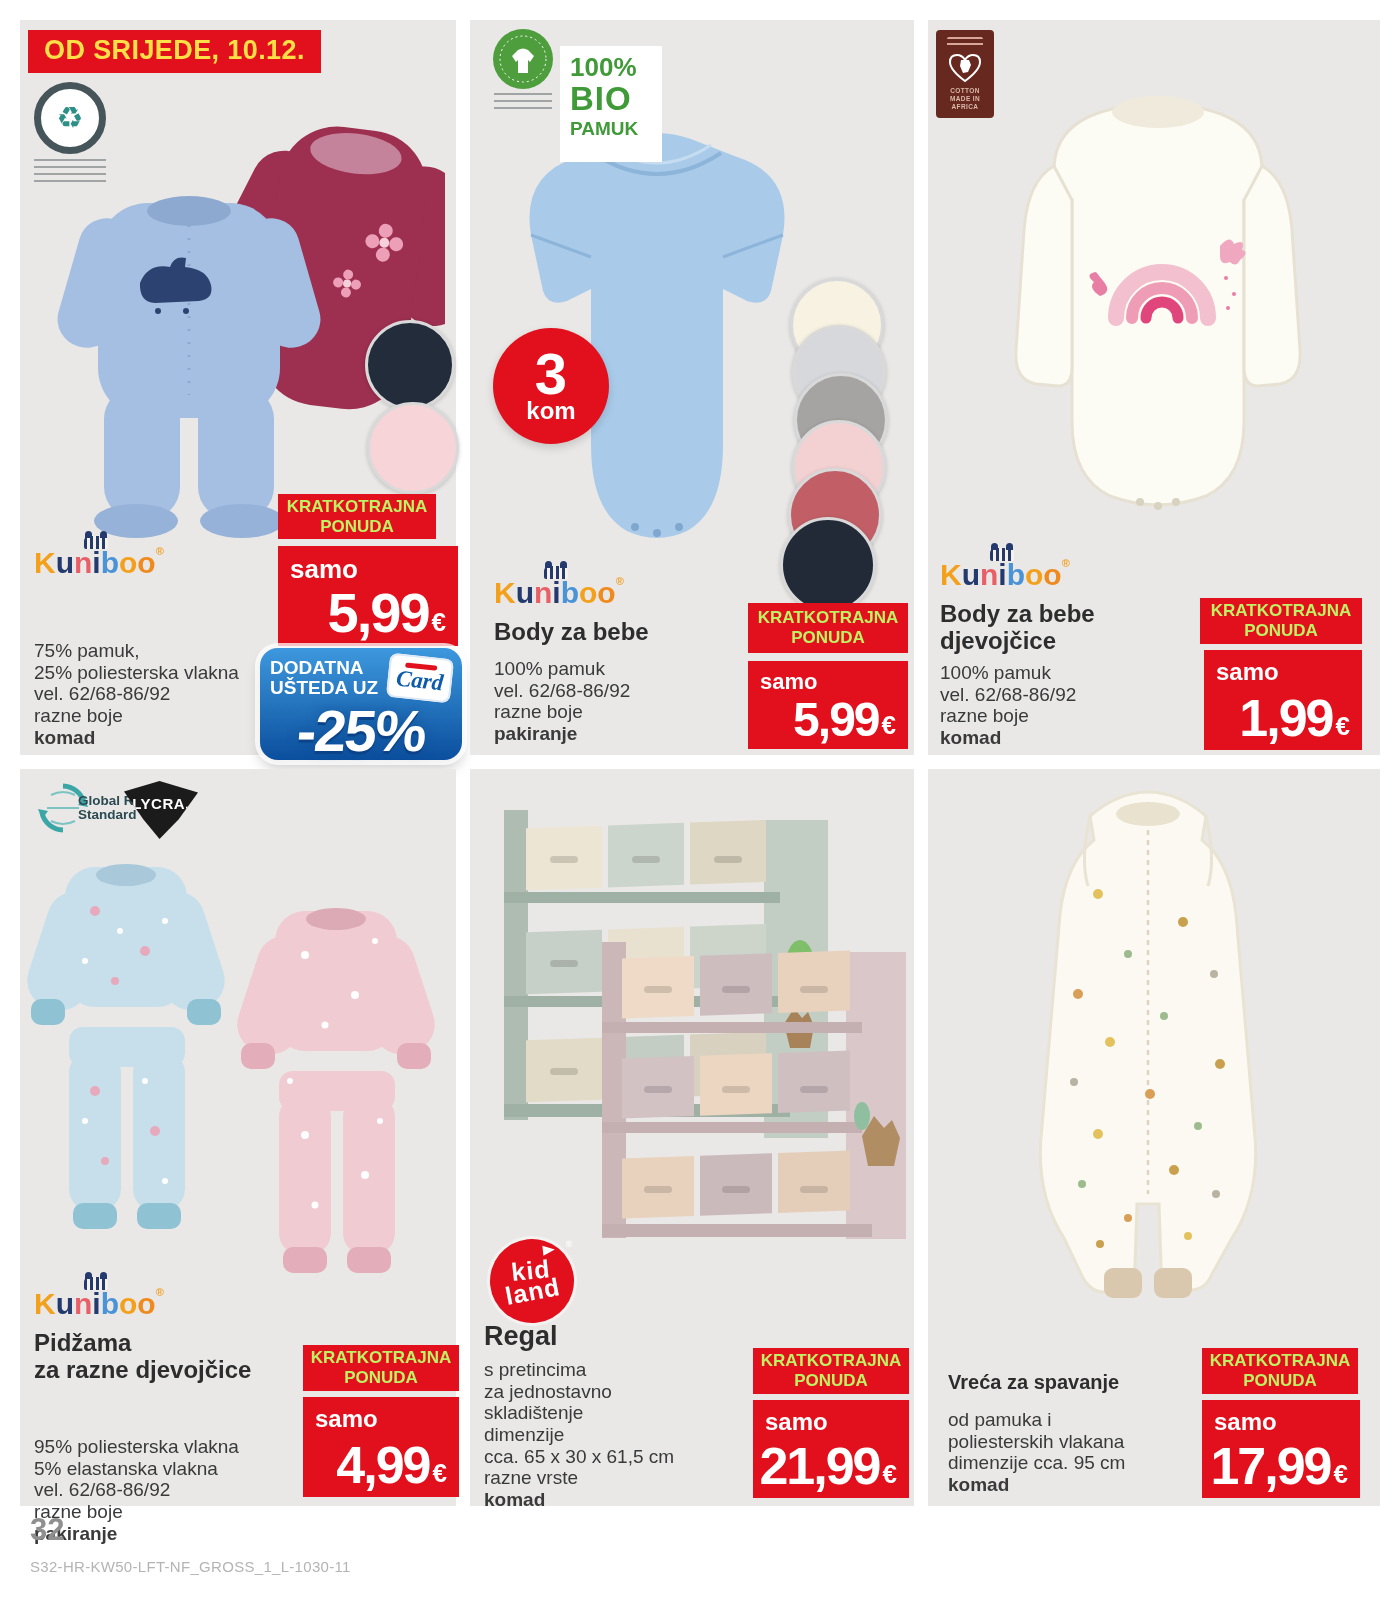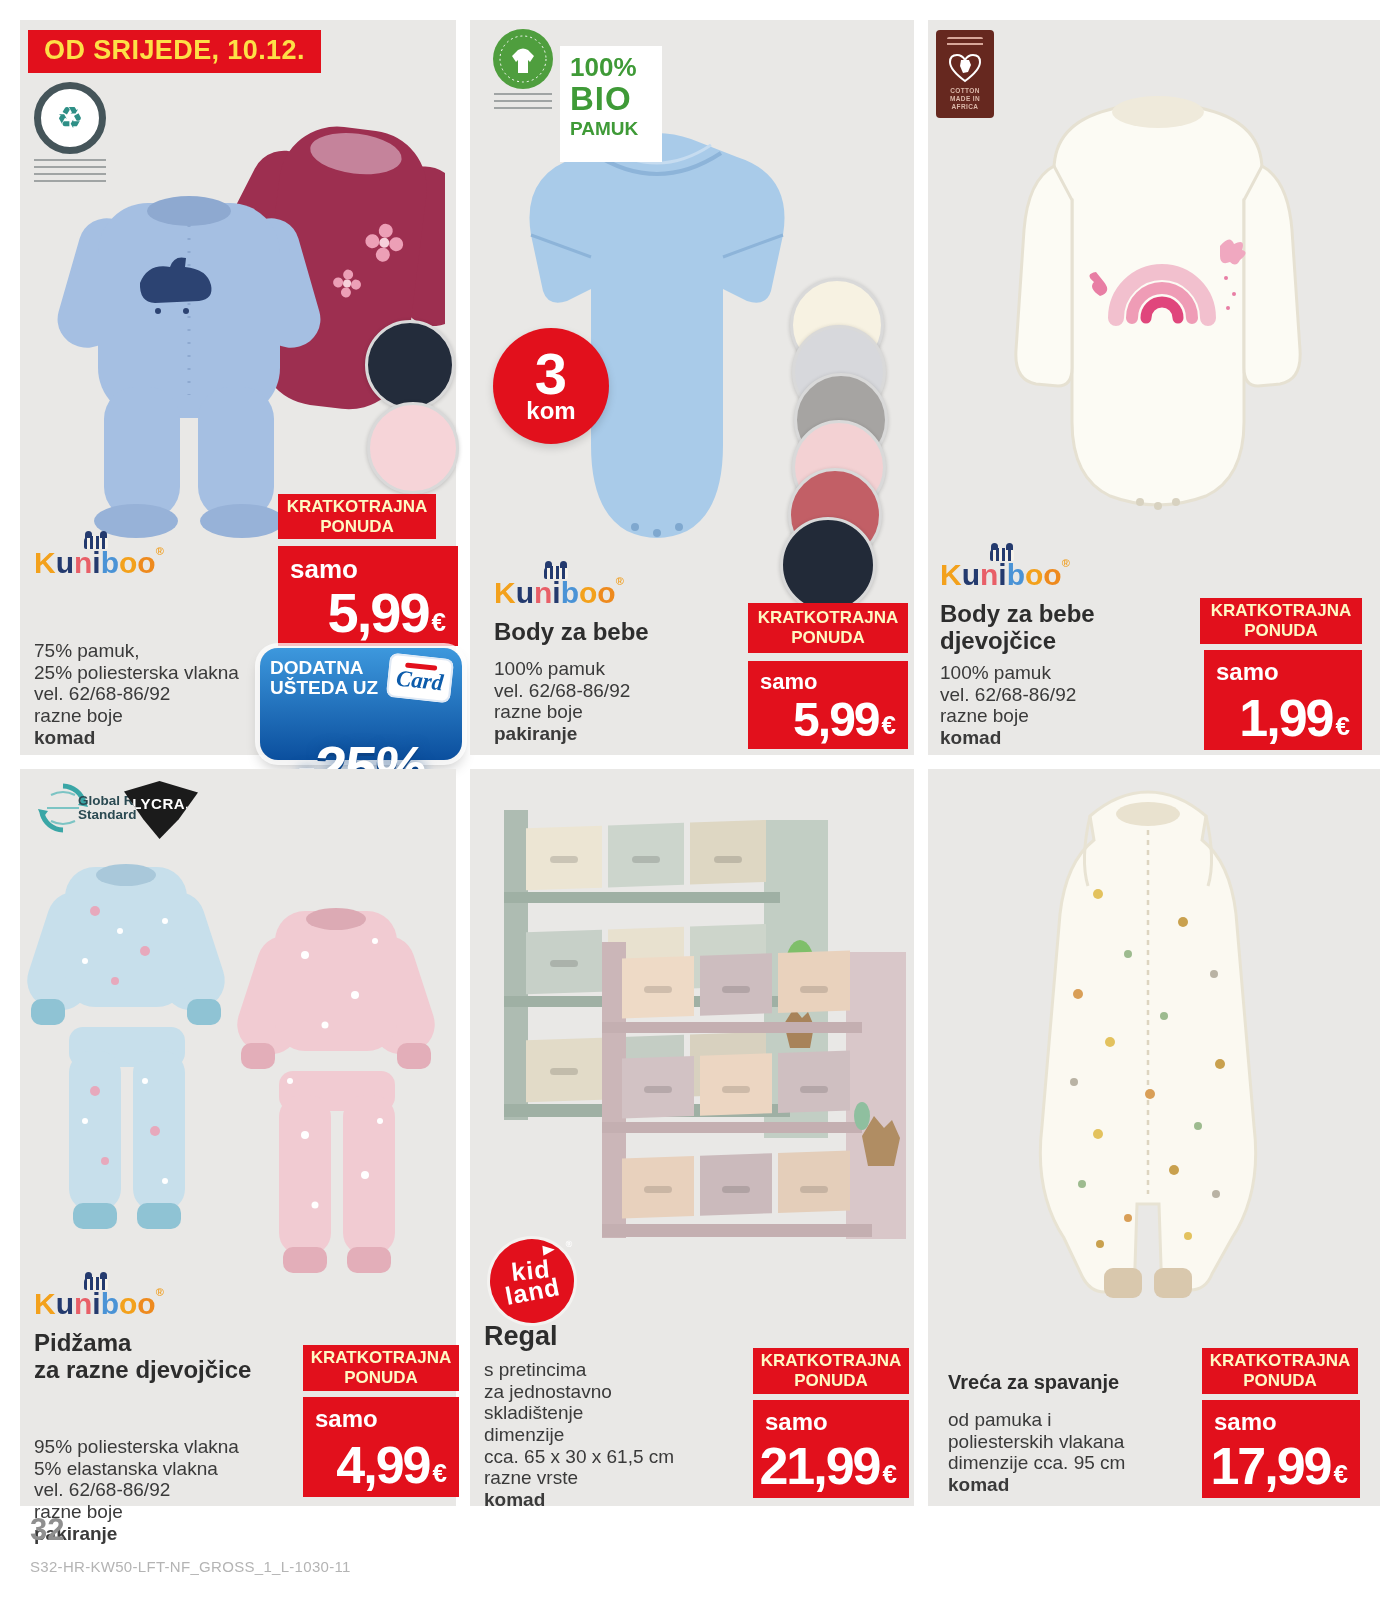--- a/index.html
+++ b/index.html
@@ -1,21 +1,21 @@
 <!DOCTYPE html>
 <html lang="hr"><head>
 <meta charset="utf-8">
 <style>
   html,body{margin:0;padding:0;}
   body{width:1400px;height:1600px;background:#ffffff;font-family:"Liberation Sans",sans-serif;position:relative;overflow:hidden;}
   .grid{position:absolute;left:20px;top:20px;display:grid;grid-template-columns:436px 444px 452px;grid-template-rows:735px 737px;gap:14px;}
   .cell{position:relative;background:#e9e8e6;}
   
   .date-banner{position:absolute;background:#e2101c;color:#fde047;font-weight:bold;font-size:27px;padding:5px 16px 7px;letter-spacing:.4px;white-space:nowrap;}
-  .offer-badge{position:absolute;background:#e2101c;color:#fef9c3;font-weight:bold;font-size:17px;line-height:1.15;display:flex;flex-direction:column;align-items:center;justify-content:center;text-align:center;}
+  .offer-badge{position:absolute;background:#e2101c;color:#bef264;font-weight:bold;font-size:17px;line-height:1.15;display:flex;flex-direction:column;align-items:center;justify-content:center;text-align:center;}
   .price-box{position:absolute;background:#e2101c;color:#fff;display:flex;flex-direction:column;padding:10px 12px;box-sizing:border-box;}
   .samo{font-weight:bold;line-height:1;}
   .price-row{margin-top:auto;align-self:flex-end;display:flex;align-items:flex-end;font-weight:bold;}
   .price-num{line-height:.82;letter-spacing:-2px;}
   .price-eur{font-size:26px;margin-left:3px;line-height:1.05;}
   .pb-lg .samo{font-size:26px}.pb-lg .price-num{font-size:56px}
   .pb-md .samo{font-size:24px}.pb-md .price-num{font-size:52px}
   .pb-sm .samo{font-size:22px}.pb-sm .price-num{font-size:48px}
   .qty-badge{position:absolute;background:#e2101c;border-radius:50%;color:#fff;display:flex;flex-direction:column;align-items:center;justify-content:center;font-weight:bold;box-shadow:0 4px 8px rgba(0,0,0,.15);}
   .qty-value{font-size:58px;line-height:.85;}
@@ -138,21 +138,21 @@
       <div>razne boje</div>
       <div class="unit">komad</div>
     </div>
     <div class="price-box pb-lg" style="left:258px;top:526px;width:180px;height:100px;">
       <span class="samo">samo</span>
       <span class="price-row">
           <span class="price-num">5,99</span>
           <span class="price-eur">€</span>
         </span>
     </div>
-    <div class="card-badge" style="left:240px;top:628px;width:202px;height:112px;gap:36px;">
+    <div class="card-badge" style="left:240px;top:628px;width:202px;height:112px;">
       <div class="cb-top">
         <span class="cb-lines">
           <span>DODATNA</span>
           <span>UŠTEDA UZ</span>
         </span>
         <span class="card-logo">
           <span class="card-kl"></span>
           <span class="card-word">Card</span>
         </span>
       </div>

